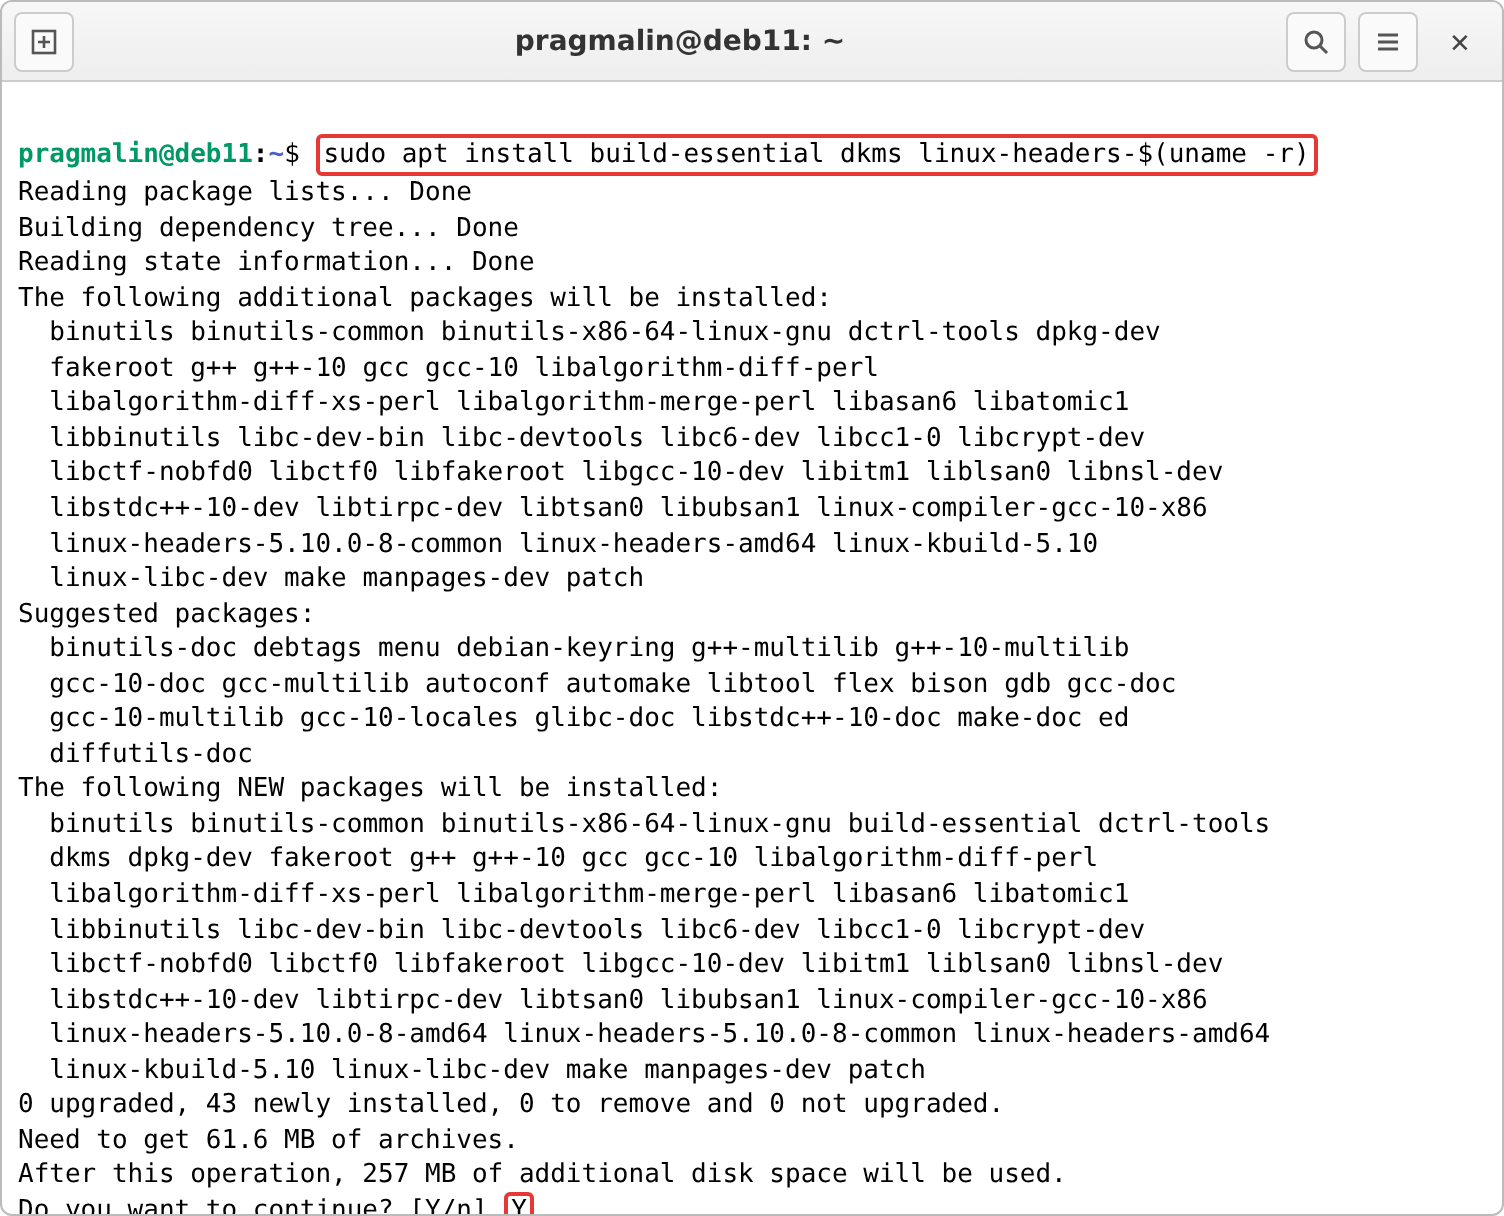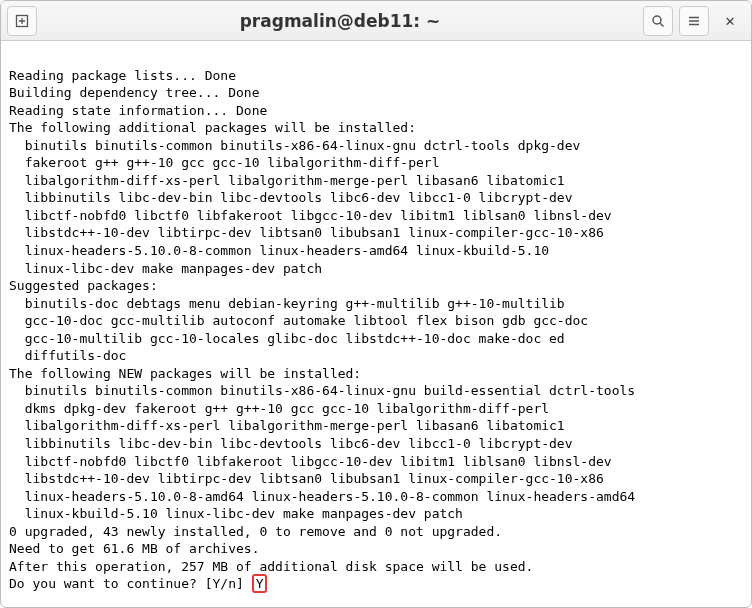--- a/index.html
+++ b/index.html
@@ -33,21 +33,21 @@
       justify-content: center;
       cursor: pointer;
       font-size: 14px;
       color: #444;
     }
     .titlebar .title {
       flex: 1;
       text-align: center;
       font-family: "DejaVu Sans", sans-serif;
       font-weight: 600;
-      font-size: 17px;
+      font-size: 14px;
       color: #333;
     }
     .titlebar .close-btn {
       width: 30px;
       height: 30px;
       display: flex;
       align-items: center;
       justify-content: center;
       cursor: pointer;
       font-size: 16px;
@@ -98,14 +98,15 @@
       <line x1="2" y1="7" x2="12" y2="7" stroke="#555" stroke-width="1.5"></line>
       <line x1="2" y1="10.5" x2="12" y2="10.5" stroke="#555" stroke-width="1.5"></line>
     </svg>
   </div>
   <div class="close-btn">
     <span>✕</span>
   </div>
 </div>
 
 <div class="terminal">
+<span class="inline"><span class="prompt-user">pragmalin@deb11</span><span class="prompt-sep">:</span><span class="prompt-path">~</span><span class="prompt-dollar">$</span> <span class="hl-red"><span>sudo apt install build-essential dkms linux-headers-$(uname -r)</span></span></span>
 <span class="out-line">Reading package lists... Done</span><span class="out-line">Building dependency tree... Done</span><span class="out-line">Reading state information... Done</span><span class="out-line">The following additional packages will be installed:</span><span class="out-line">  binutils binutils-common binutils-x86-64-linux-gnu dctrl-tools dpkg-dev</span><span class="out-line">  fakeroot g++ g++-10 gcc gcc-10 libalgorithm-diff-perl</span><span class="out-line">  libalgorithm-diff-xs-perl libalgorithm-merge-perl libasan6 libatomic1</span><span class="out-line">  libbinutils libc-dev-bin libc-devtools libc6-dev libcc1-0 libcrypt-dev</span><span class="out-line">  libctf-nobfd0 libctf0 libfakeroot libgcc-10-dev libitm1 liblsan0 libnsl-dev</span><span class="out-line">  libstdc++-10-dev libtirpc-dev libtsan0 libubsan1 linux-compiler-gcc-10-x86</span><span class="out-line">  linux-headers-5.10.0-8-common linux-headers-amd64 linux-kbuild-5.10</span><span class="out-line">  linux-libc-dev make manpages-dev patch</span><span class="out-line">Suggested packages:</span><span class="out-line">  binutils-doc debtags menu debian-keyring g++-multilib g++-10-multilib</span><span class="out-line">  gcc-10-doc gcc-multilib autoconf automake libtool flex bison gdb gcc-doc</span><span class="out-line">  gcc-10-multilib gcc-10-locales glibc-doc libstdc++-10-doc make-doc ed</span><span class="out-line">  diffutils-doc</span><span class="out-line">The following NEW packages will be installed:</span><span class="out-line">  binutils binutils-common binutils-x86-64-linux-gnu build-essential dctrl-tools</span><span class="out-line">  dkms dpkg-dev fakeroot g++ g++-10 gcc gcc-10 libalgorithm-diff-perl</span><span class="out-line">  libalgorithm-diff-xs-perl libalgorithm-merge-perl libasan6 libatomic1</span><span class="out-line">  libbinutils libc-dev-bin libc-devtools libc6-dev libcc1-0 libcrypt-dev</span><span class="out-line">  libctf-nobfd0 libctf0 libfakeroot libgcc-10-dev libitm1 liblsan0 libnsl-dev</span><span class="out-line">  libstdc++-10-dev libtirpc-dev libtsan0 libubsan1 linux-compiler-gcc-10-x86</span><span class="out-line">  linux-headers-5.10.0-8-amd64 linux-headers-5.10.0-8-common linux-headers-amd64</span><span class="out-line">  linux-kbuild-5.10 linux-libc-dev make manpages-dev patch</span><span class="out-line">0 upgraded, 43 newly installed, 0 to remove and 0 not upgraded.</span><span class="out-line">Need to get 61.6 MB of archives.</span><span class="out-line">After this operation, 257 MB of additional disk space will be used.</span><span class="inline">Do you want to continue? [Y/n] </span><span class="hl-red inline"><span>Y</span></span>
 </div>
 
 </body></html>

